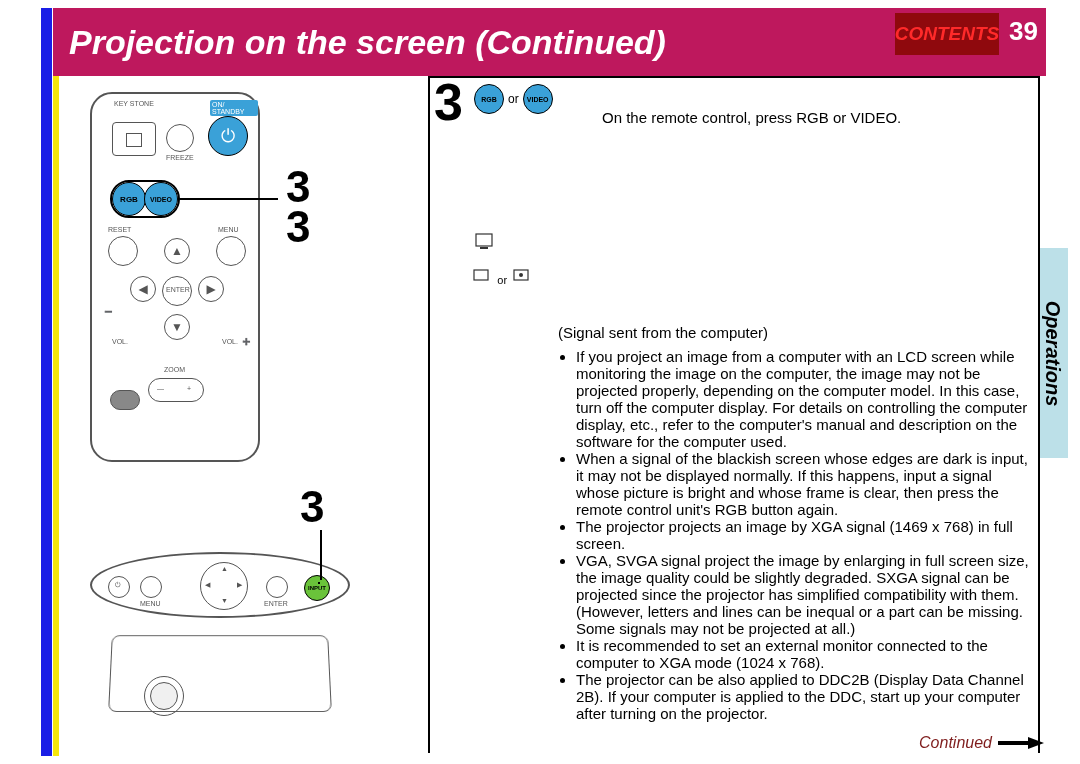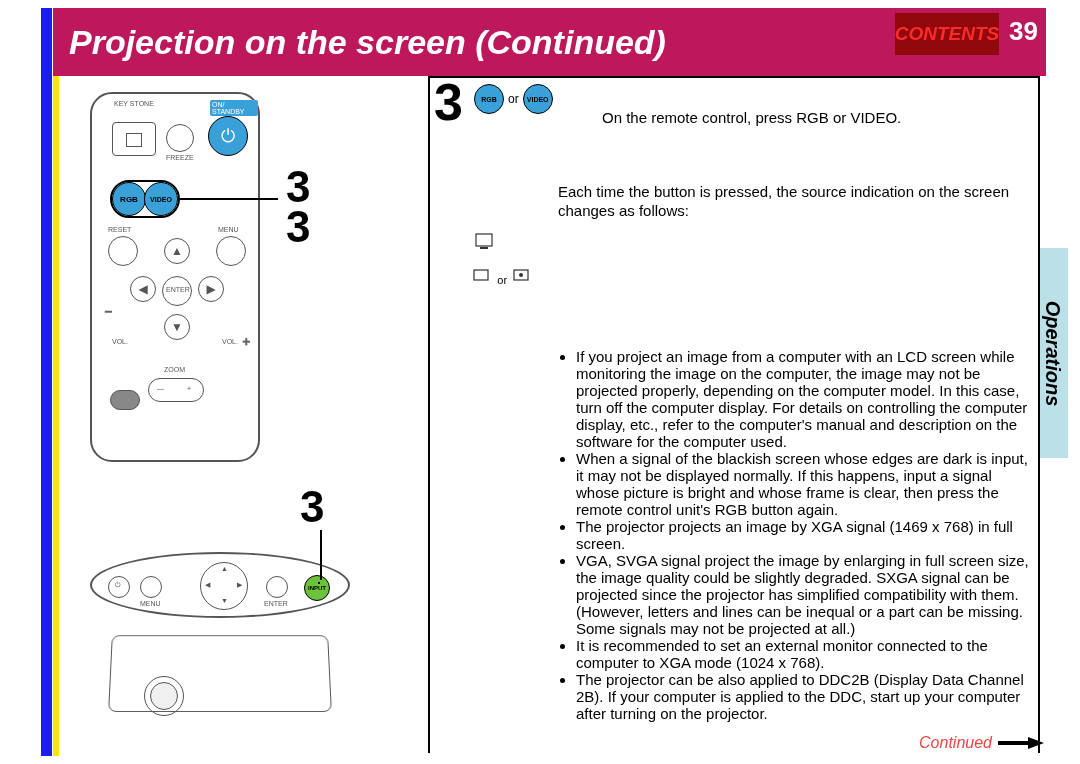--- a/index.html
+++ b/index.html
@@ -40,21 +40,21 @@
   .bullet-icons { position:absolute; left:44px; top:150px; width:560px;}
   .bullet-icons .leftico { position:absolute; left:0; top:4px; font-size:12px;}
   .bullet-icons .leftico2 { position:absolute; left:-2px; top:38px; font-size:12px;}
   .bullet-icons .li1 { margin-left:94px; font-size:15px;}
   .bullet-icons .li2 { margin-left:94px; font-size:15px; margin-top:4px;}
   .signal { position:absolute; left:128px; top:245px; font-size:15px;}
   .notes { position:absolute; left:128px; top:270px; width:474px; font-size:15px;}
   .notes ul { padding-left:18px; margin:0;}
   .notes li { margin-bottom:0px;}
 
-  .cont-label { position:absolute; right:88px; bottom:12px; color:#ef4444; font-size:16px; font-style: italic;}
+  .cont-label { position:absolute; right:88px; bottom:12px; color:#7f1d1d; font-size:16px; font-style: italic;}
   .cont-arrow { position:absolute; right:36px; bottom:14px; width:46px; height:14px;}
 
   
   .remote { position:absolute; left:90px; top:92px; width:190px; height:375px; }
   .remote-body { position:absolute; left:0; top:0; width:170px; height:370px; border:2px solid #555; border-radius:22px; background:#fff;}
   .rm-key { position:absolute; left:20px; top:28px; width:44px; height:34px; border:1.5px solid #555; border-radius:4px;}
   .rm-key .inner { width:16px;height:14px;border:1.5px solid #555;margin:10px auto 0;}
   .rm-freeze { position:absolute; left:74px; top:30px; width:28px;height:28px;border:1.5px solid #555;border-radius:50%;}
   .rm-standby { position:absolute; left:116px; top:22px; width:40px;height:40px;border-radius:50%;background:#3aa1d8;border:1px solid #000;display:flex;align-items:center;justify-content:center; color:#fff; font-size:18px;}
   .rm-rgb { position:absolute; left:20px; top:88px; width:34px;height:34px;border-radius:50%;background:#3aa1d8;border:1px solid #000;display:flex;align-items:center;justify-content:center;font-size:8px;font-weight:bold;}
@@ -169,41 +169,41 @@
     <div class="step-num-big">3</div>
     <div class="step-icons">
       <div class="step-btn">RGB</div>
       <span class="step-or">or</span>
       <div class="step-btn">VIDEO</div>
     </div>
     <div class="step-sub body-text">On the remote control, press RGB or VIDEO.</div>
   </div>
 
 
-  <div class="row-each body-text">Each time the button is pressed, the source indication on the screen changes as follows:</div>
 
   <div class="bullet-icons">
     <div class="leftico">
       <svg width="22" height="20">
           <rect x="2" y="2" width="16" height="12" fill="none" stroke="#333" stroke-width="1.2"></rect>
           <rect x="6" y="15" width="8" height="2" fill="#333"></rect>
         </svg>
     </div>
     <div class="leftico2">
       <svg width="20" height="18">
           <rect x="2" y="4" width="14" height="10" fill="none" stroke="#333" stroke-width="1.2"></rect>
         </svg>
       <span style="font-size:11px;margin:0 2px;">or</span>
       <svg width="20" height="18">
           <rect x="2" y="4" width="14" height="10" fill="none" stroke="#333" stroke-width="1.2"></rect>
           <circle cx="9" cy="9" r="2" fill="#333"></circle>
         </svg>
     </div>
   </div>
 
+  <div class="signal body-text">(Signal sent from the computer)</div>
 
   <div class="notes">
     <ul>
       <li>If you project an image from a computer with an LCD screen while monitoring the image on the computer, the image may not be projected properly, depending on the computer model. In this case, turn off the computer display. For details on controlling the computer display, etc., refer to the computer's manual and description on the software for the computer used.</li>
       <li>When a signal of the blackish screen whose edges are dark is input, it may not be displayed normally. If this happens, input a signal whose picture is bright and whose frame is clear, then press the remote control unit's RGB button again.</li>
       <li>The projector projects an image by XGA signal (1469 x 768) in full screen.</li>
       <li>VGA, SVGA signal project the image by enlarging in full screen size, the image quality could be slightly degraded. SXGA signal can be projected since the projector has simplified compatibility with them. (However, letters and lines can be inequal or a part can be missing. Some signals may not be projected at all.)</li>
       <li>It is recommended to set an external monitor connected to the computer to XGA mode (1024 x 768).</li>
       <li>The projector can be also applied to DDC2B (Display Data Channel 2B). If your computer is applied to the DDC, start up your computer after turning on the projector.</li>
     </ul>

